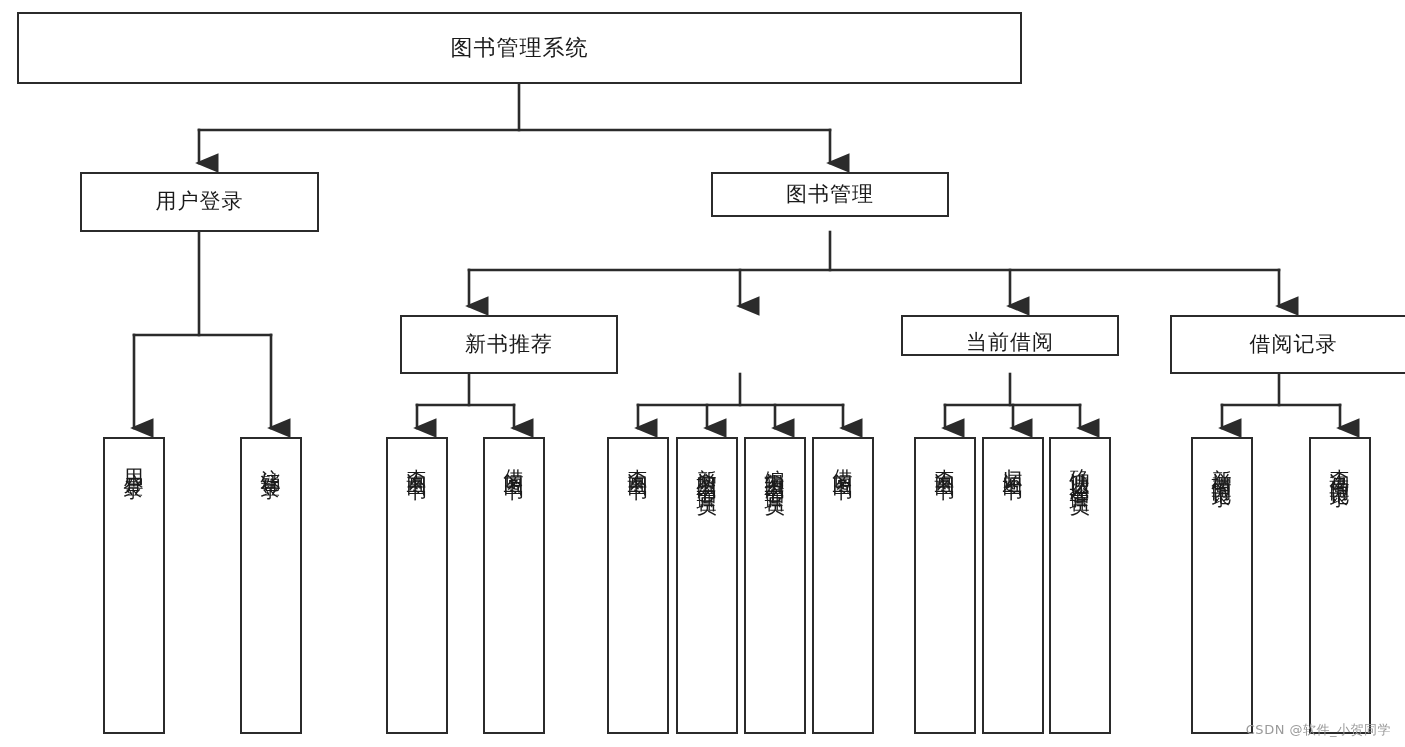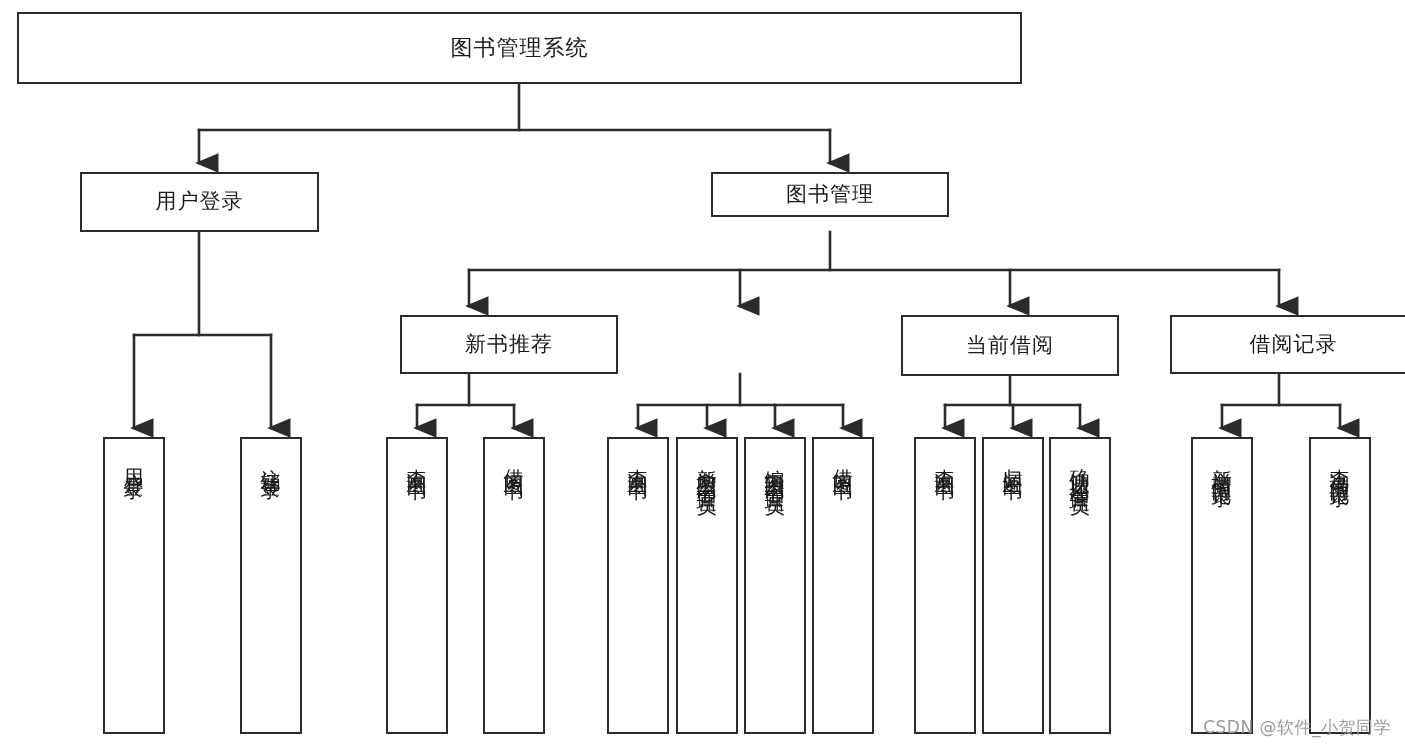--- a/index.html
+++ b/index.html
@@ -55,21 +55,21 @@
     text-orientation: upright;
     letter-spacing: 4px;
     line-height: 1.0;
     white-space: nowrap;
     color: #1a1a1a;
   }
   #watermark {
     position: absolute;
     right: 14px;
     bottom: 8px;
-    font-size: 17px;
+    font-size: 13px;
     color: #9a9a9a;
     letter-spacing: 0.5px;
     white-space: nowrap;
     user-select: none;
   }
 </style>
 </head>
 <body>
 
 <div id="diagram-root">
@@ -131,21 +131,21 @@
   <div class="node horizontal" style="left:80px; top:172px; width:239px; height:60px;">
     <span>用户登录</span>
   </div>
   <div class="node horizontal" style="left:711px; top:172px; width:238px; height:45px;">
     <span>图书管理</span>
   </div>
 
   <div class="node horizontal" style="left:360px; top:315px; width:218px; height:59px;margin-left:40px;">
     <span>新书推荐</span>
   </div>
-  <div class="node horizontal" style="left:901px; top:315px; width:218px; height:61px;">
+  <div class="node horizontal" style="left:901px; top:315px; width:218px; height:41px;align-items:flex-end;">
     <span>当前借阅</span>
   </div>
   <div class="node horizontal" style="left:1170px; top:315px; width:247px; height:59px;">
     <span>借阅记录</span>
   </div>
 
   <div class="node leaf" style="left:103px; top:437px; width:62px; height:297px;">
     <span class="leaf-text">用户登录</span>
   </div>
   <div class="node leaf" style="left:240px; top:437px; width:62px; height:297px;">

